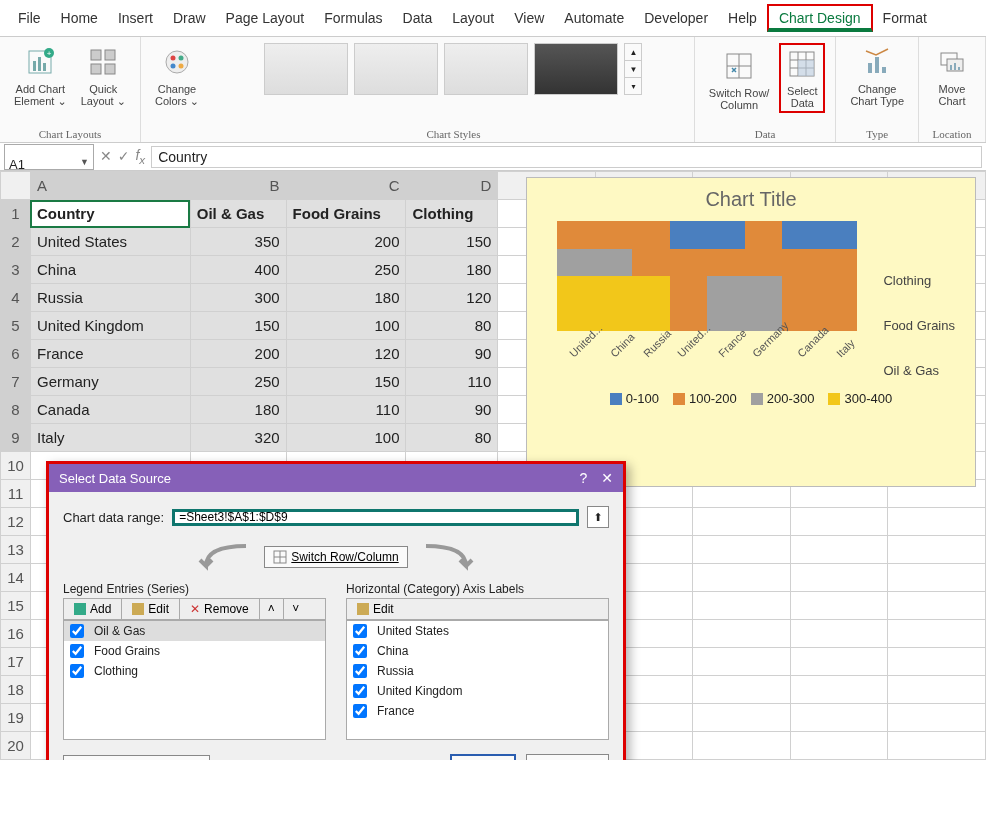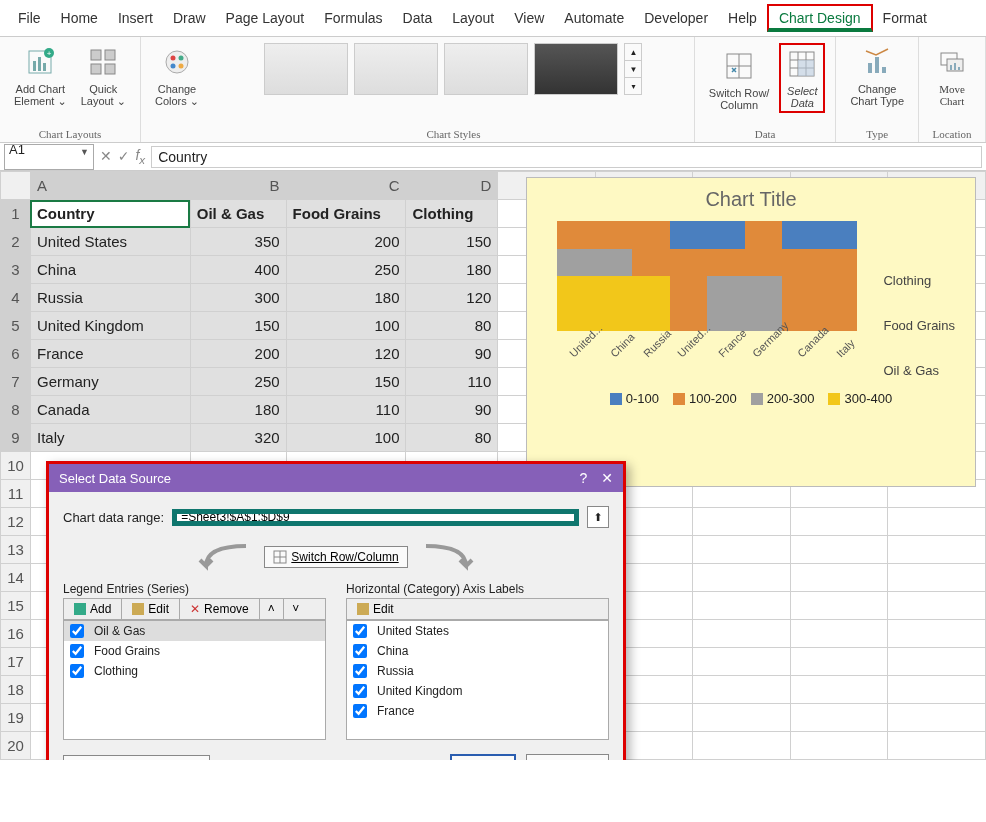--- a/index.html
+++ b/index.html
@@ -8,31 +8,31 @@
 .menubar { display: flex; align-items: center; gap: 0; padding: 4px 8px; border-bottom: 1px solid #ccc; }
 .menubar .mitem { padding: 4px 10px; cursor: pointer; font-size: 14px; color: #333; }
 .menubar .mitem.active { border: 2px solid #d00; color: #0a7a3f; font-weight: 500; border-bottom: 4px solid #0a7a3f; padding-bottom: 2px; }
 
 .ribbon { display: flex; border-bottom: 1px solid #ccc; background: #fafafa; height: 106px; }
 .rgroup { border-right: 1px solid #ddd; padding: 6px 10px 2px; display: flex; flex-direction: column; justify-content: space-between; align-items: center; }
 .rgroup-label { font-size: 11px; color: #666; text-align: center; margin-top: 2px; font-family: Liberation Serif, serif; }
 .rbtns { display: flex; gap: 6px; }
 .rbtn { display: flex; flex-direction: column; align-items: center; justify-content: flex-end; gap: 4px; padding: 2px 4px; cursor: pointer; font-size: 11px; color: #444; text-align: center; min-width: 46px; }
 .rbtn .ricon { width: 34px; height: 34px; display: flex; align-items: center; justify-content: center; }
-.rbtn.highlight { border: 2px solid #d00; font-style: italic; }
+.rbtn.highlight { border: 2px solid #d00; }
 
 .chartstyles { display: flex; gap: 6px; align-items: center; }
 .cstyle { width: 84px; height: 52px; border: 1px solid #ccc; background: linear-gradient(#eee,#ddd); }
 .cstyle.dark { background: linear-gradient(#555,#333); }
 .csmore { width: 18px; height: 52px; border: 1px solid #ccc; display: flex; flex-direction: column; }
 .csmore div { flex: 1; display: flex; align-items: center; justify-content: center; border-bottom: 1px solid #ccc; font-size: 8px; }
 .csmore div:last-child { border: none; }
 
 .formulabar { display: flex; align-items: center; border-bottom: 1px solid #ccc; padding: 2px 4px; gap: 6px; height: 28px; }
-.namebox { border: 1px solid #aaa; width: 90px; height: 22px; padding: 12px 4px; font-size: 13px; display:flex; align-items:flex-end; justify-content:space-between;}
+.namebox { border: 1px solid #aaa; width: 90px; height: 22px; padding: 12px 4px; font-size: 13px; display:flex; align-items:flex-start; justify-content:space-between;}
 .namebox .dd { font-size:9px; color:#555;}
 .fbicons { display: flex; gap: 6px; color: #888; font-size: 14px; align-items:center;}
 .fbicons span { cursor: pointer; }
 .fxinput { flex: 1; border: 1px solid #ccc; height: 22px; padding: 0 6px; font-size: 14px; display:flex; align-items:center;}
 
 .gridwrap { position: relative; }
 table.sheet { border-collapse: collapse; table-layout: fixed; }
 .sheet th, .sheet td { border: 1px solid #d0d0d0; font-size: 15px; padding: 1px 6px; height: 28px; overflow: hidden; white-space: nowrap; }
 .sheet th { background: #f0f0f0; font-weight: normal; text-align: center; color: #555; }
 .sheet .rowh { width: 30px; text-align: center; background: #f0f0f0; color: #555; }
@@ -58,21 +58,21 @@
 .legend { margin-top: 48px; display: flex; gap: 14px; justify-content: center; font-size: 13px; flex-wrap:wrap;}
 .legend .litem { display: flex; align-items: center; gap: 4px; }
 .legend .sw { width: 12px; height: 12px; }
 
 .dialog { position: absolute; top: 290px; left: 46px; width: 580px; border: 3px solid #d00; background: #f0f0f0; box-shadow: 4px 4px 10px rgba(0,0,0,0.3); z-index: 10; }
 .dlgtitle { background: #8660b8; color: #fff; padding: 6px 10px; font-size: 13px; display: flex; justify-content: space-between; align-items: center; }
 .dlgtitle .dlgbtns { display: flex; gap: 14px; }
 .dlgtitle .dlgbtns span { cursor: pointer; font-size: 14px; }
 .dlgbody { padding: 14px; }
 .rangerow { display: flex; align-items: center; gap: 8px; margin-bottom: 14px; }
-.rangerow input { flex: 1; border: 5px solid #0f766e; height: 17px; padding: 0 4px; font-size: 12px; }
+.rangerow input { flex: 1; border: 3px solid #0f766e; height: 17px; padding: 0 4px; font-size: 12px; }
 .rangerow .pick { width: 22px; height: 22px; border: 1px solid #888; background:#fff; display:flex; align-items:center; justify-content:center; font-size:11px;}
 
 .swaprow { display: flex; align-items: center; justify-content: center; gap: 8px; margin-bottom: 10px; }
 .swaprow .arrow { width: 70px; height: 30px; }
 .swaprow button { border: 1px solid #888; background: #fafafa; padding: 3px 8px; font-size: 12px; cursor: pointer; display: flex; align-items: center; gap: 4px; }
 
 .twocol { display: flex; gap: 20px; }
 .colbox { flex: 1; }
 .colbox .collbl { font-size: 12px; margin-bottom: 2px; }
 .btnrow { display: flex; gap: 0; border: 1px solid #aaa; background: #eee; }
@@ -234,21 +234,21 @@
       <div class="rbtn">
         <div class="ricon">
           <svg width="30" height="30">
               <rect x="4" y="6" width="16" height="12" fill="none" stroke="#888"></rect>
               <rect x="10" y="12" width="16" height="12" fill="#eee" stroke="#888"></rect>
               <rect x="13" y="18" width="2" height="5" fill="#8ab"></rect>
               <rect x="17" y="16" width="2" height="7" fill="#8ab"></rect>
               <rect x="21" y="20" width="2" height="3" fill="#8ab"></rect>
             </svg>
         </div>
-        <span style="white-space:pre-line;font-family:Liberation Serif, serif;">Move
+        <span style="white-space:pre-line;">Move
 Chart</span>
       </div>
     </div>
     <div class="rgroup-label">Location</div>
   </div>
 </div>
 
 <div class="formulabar">
   <div class="namebox">
       <span>A1</span>

